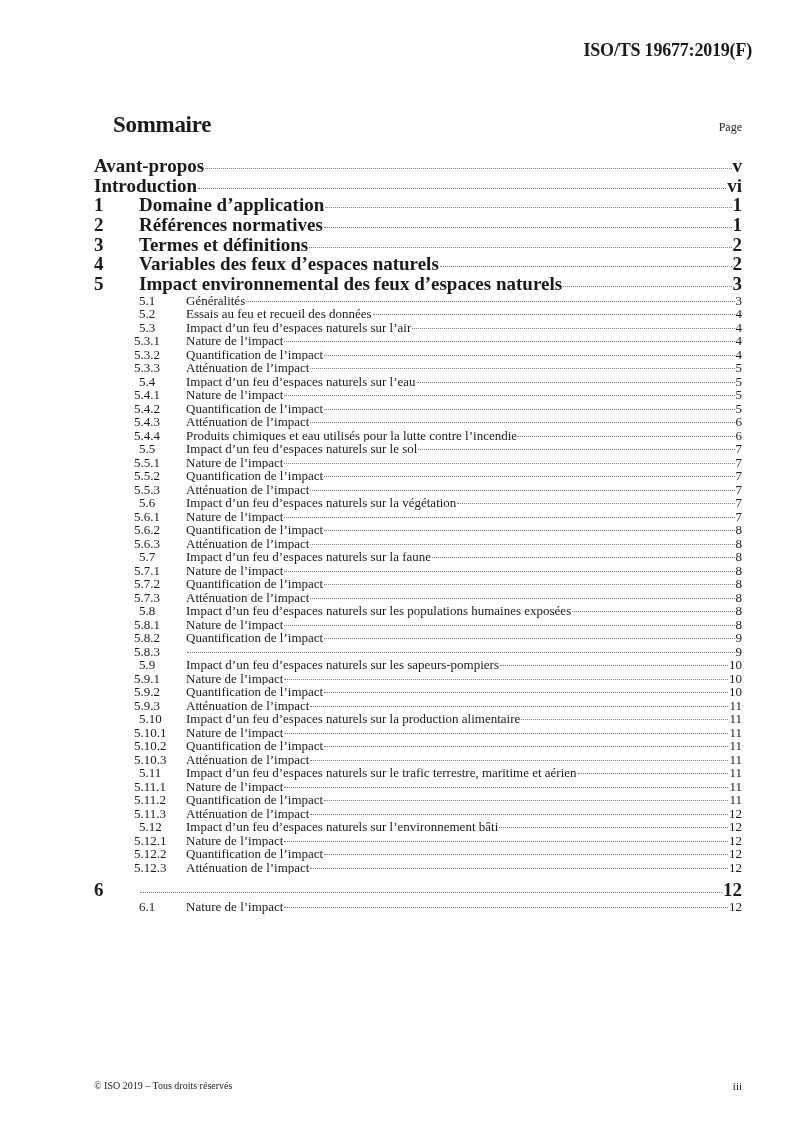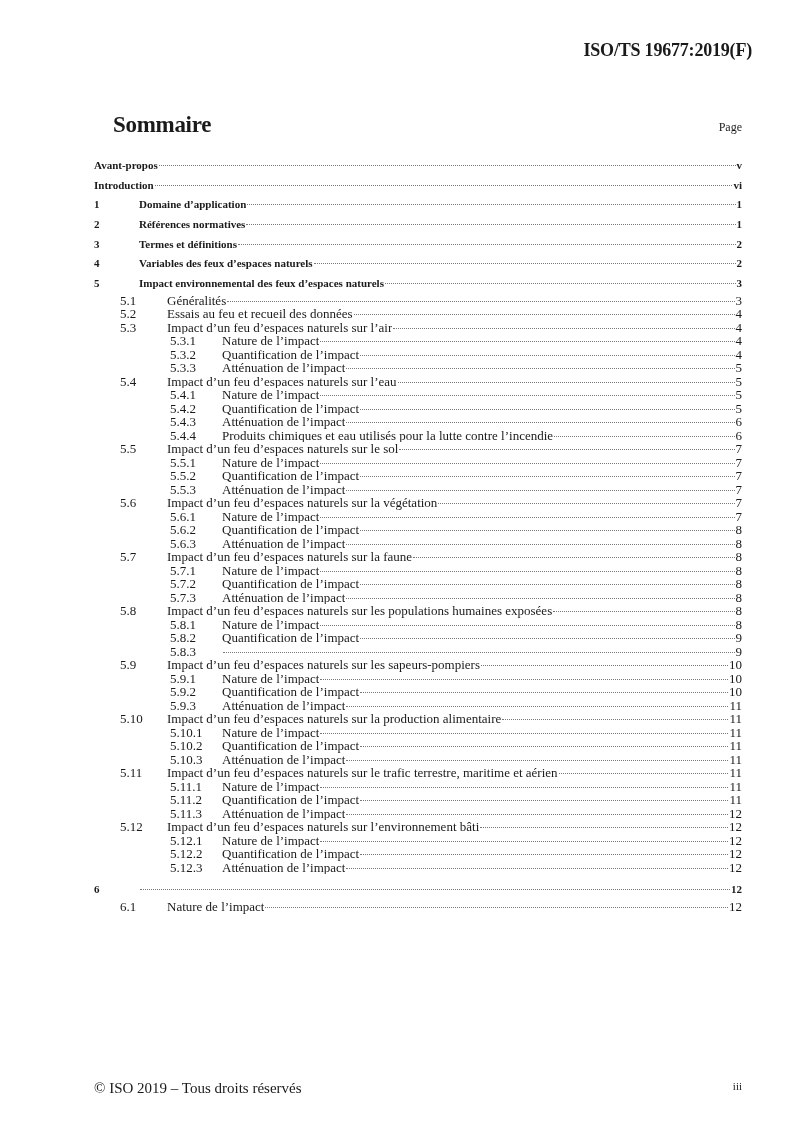--- a/index.html
+++ b/index.html
@@ -6,30 +6,30 @@
   body { width: 793px; height: 1122px; position: relative; overflow: hidden;
          font-family: "Liberation Serif", "DejaVu Serif", serif; color: #1a1a1a; }
   .doc-id { position: absolute; top: 40px; right: 41px; font-weight: bold; font-size: 18px;
             letter-spacing: -0.2px; }
   .title { position: absolute; top: 112px; left: 94px; font-weight: bold; font-size: 23px;
            letter-spacing: -0.3px; margin-left: 19px; }
   .page-label { position: absolute; top: 120px; right: 51px; font-size: 12px; }
   .toc { position: absolute; top: 156px; left: 94px; width: 648px; }
   .row { position: relative; display: flex; align-items: baseline; height: 13.5px;
          font-size: 13px; line-height: 13.5px; }
-  .row.l1 { font-weight: bold; font-size: 11px; height: 19.7px; line-height: 19.7px; }
+  .row.l1 { font-weight: bold; font-size: 19px; height: 19.7px; line-height: 19.7px; }
   .row.l1.gap-before { margin-top: 6px; }
   .num { flex: 0 0 auto; white-space: nowrap; }
   .l1 .num { width: 45px; }
-  .l2 .num { width: 47px; margin-left: 26px; }
-  .l3 .num { width: 52px; margin-left: 76px; }
+  .l2 .num { width: 47px; margin-left: 45px; }
+  .l3 .num { width: 52px; margin-left: 40px; }
   .ttl { flex: 0 1 auto; white-space: nowrap; overflow: hidden; }
   .dots { flex: 1 1 auto; border-bottom: 1px dotted #777; margin: 0 1px; position: relative; top: -3px; min-width: 6px; }
   .pg { flex: 0 0 auto; text-align: right; white-space: nowrap; }
-  .footer-left { position: absolute; top: 1080px; left: 94px; font-size: 15px; }
+  .footer-left { position: absolute; top: 1080px; left: 94px; font-size: 10px; }
   .footer-right { position: absolute; top: 1080px; right: 51px; font-size: 11px; margin-left: 8px; }
 </style>
 </head>
 <body>
 
 <div class="doc-id">ISO/TS 19677:2019(F)</div>
 <div class="title">Sommaire</div>
 <div class="page-label">Page</div>
 
 <div class="toc" id="toc">

